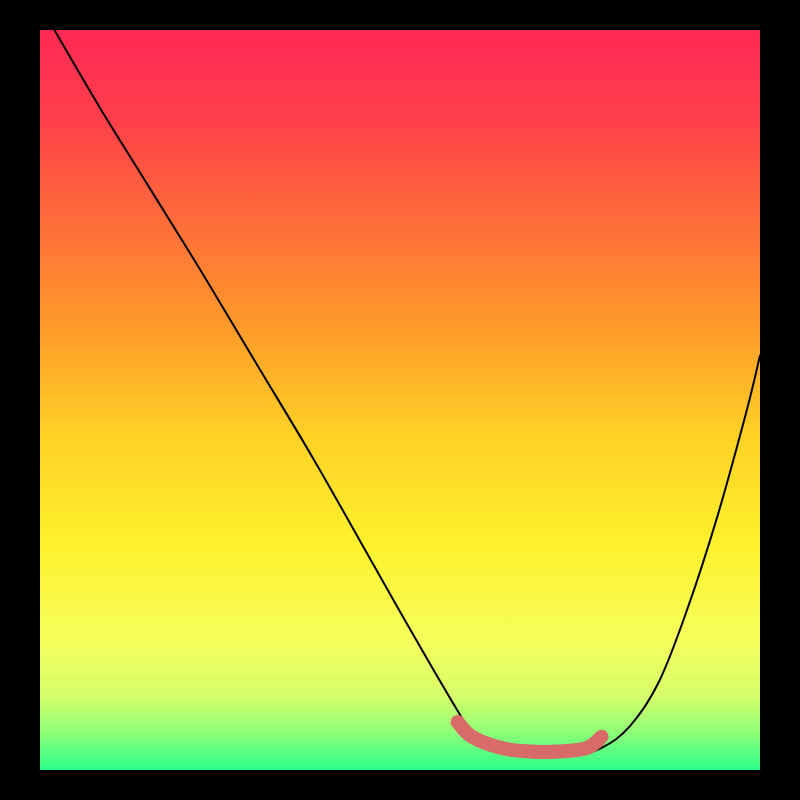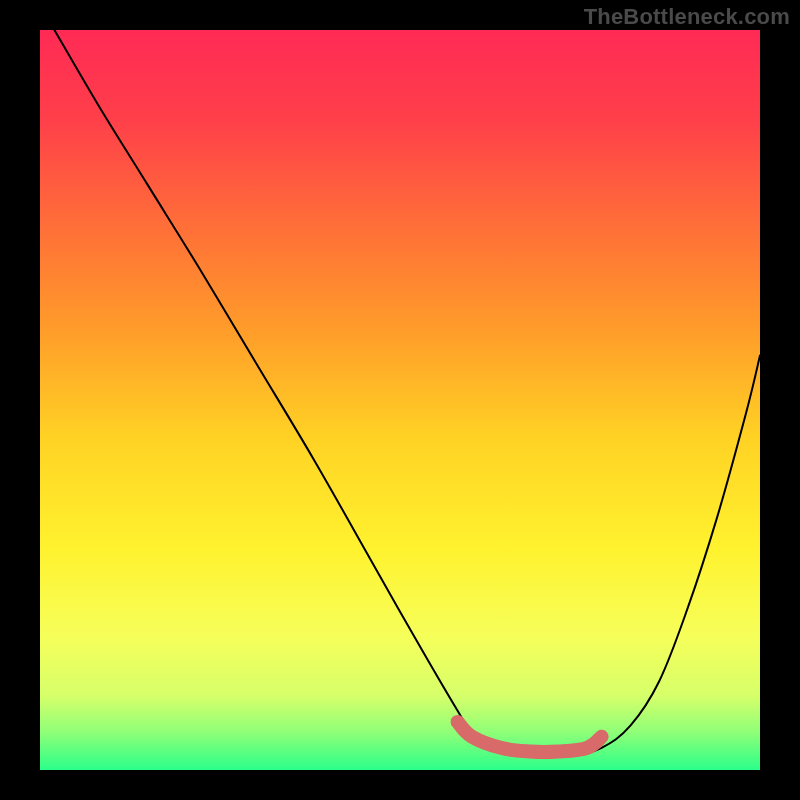--- a/index.html
+++ b/index.html
@@ -38,21 +38,20 @@
   .plot-area svg {
     display: block;
     width: 100%;
     height: 100%;
   }
 </style>
 </head>
 <body>
 
 <div class="frame">
-  <div class="watermark">TheBottleneck.com</div>
 
   <div class="plot-area">
     <svg viewBox="0 0 720 740" preserveAspectRatio="none">
       <defs>
         <linearGradient id="bg-grad" x1="0" y1="0" x2="0" y2="1">
         <stop offset="0.0%" stop-color="#ff2a55"></stop>
             <stop offset="12.0%" stop-color="#ff3f4a"></stop>
             <stop offset="25.0%" stop-color="#ff6a3a"></stop>
             <stop offset="40.0%" stop-color="#ff9a2a"></stop>
             <stop offset="55.0%" stop-color="#ffd224"></stop>

